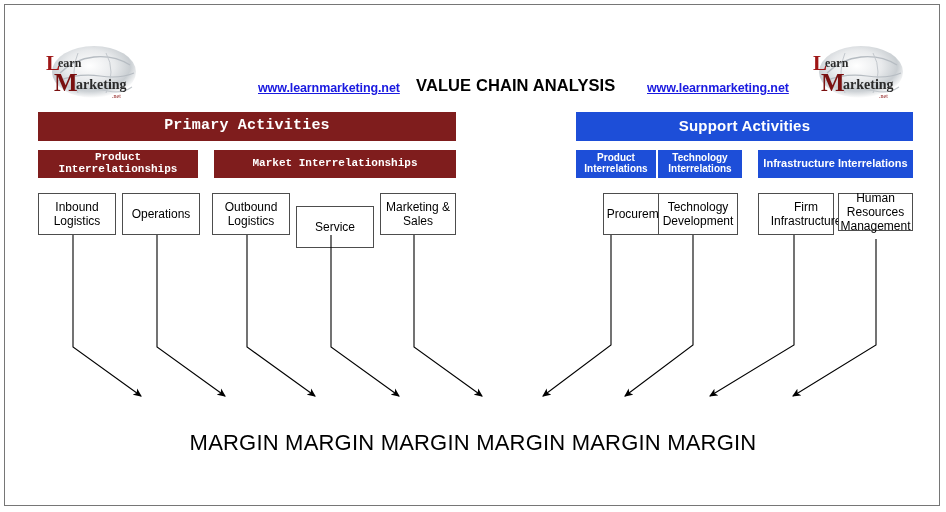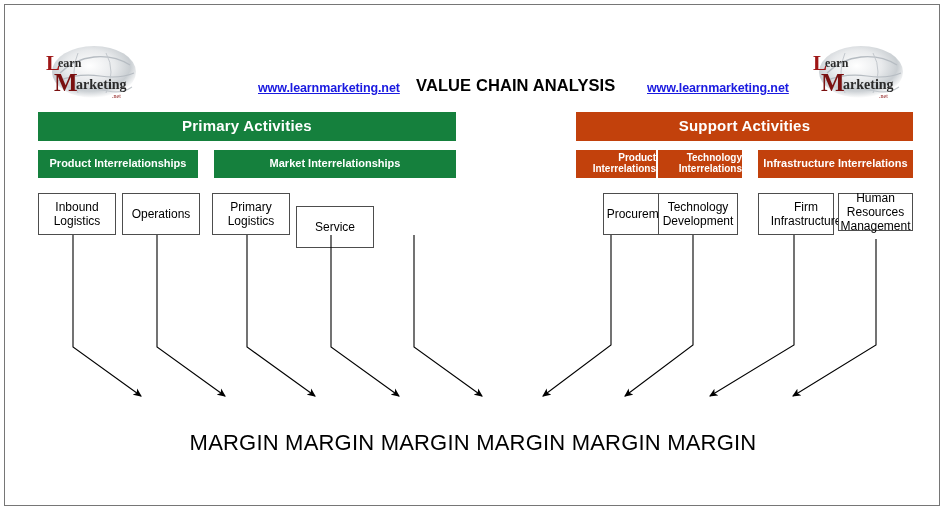--- a/index.html
+++ b/index.html
@@ -65,22 +65,22 @@
     position: absolute;
     box-sizing: border-box;
     display: flex;
     align-items: center;
     justify-content: center;
     text-align: center;
     color: #ffffff;
     font-weight: bold;
     line-height: 1.08;
   }
-  .bar-purple { background: #15803d; }
-  .bar-red    { background: #c2410c; text-align: right; }
+  .bar-purple { background: #7f1d1d; font-family: Liberation Mono, monospace; }
+  .bar-red    { background: #1d4ed8; }
 
   #bar-primary {
     left: 33px; top: 107px; width: 418px; height: 29px;
     font-size: 15px; letter-spacing: 0.2px;
   }
   #bar-support {
     left: 571px; top: 107px; width: 337px; height: 29px;
     font-size: 15px; letter-spacing: 0.2px;
   }
 
@@ -217,24 +217,25 @@
     <div id="bar-s-product" class="bar bar-red">Product Interrelations</div>
 
     <div id="bar-s-technology" class="bar bar-red">Technology Interrelations</div>
 
     <div id="bar-s-infrastructure" class="bar bar-red">Infrastructure Interrelations</div>
 
     <div class="act-box" style="left:33px;  width:78px;">Inbound Logistics</div>
 
     <div class="act-box" style="left:117px; width:78px;">Operations</div>
 
-    <div class="act-box" style="left:207px; width:78px;">Primary Logistics</div>
+    <div class="act-box" style="left:207px; width:78px;">Outbound Logistics</div>
 
     <div class="act-box" style="left:291px; width:78px;margin-top:13px;">Service</div>
 
+    <div class="act-box" style="left:375px; width:76px;">Marketing &amp; Sales</div>
 
     <div class="act-box" style="left:598px; width:76px;">Procurement</div>
 
     <div class="act-box" style="left:653px; width:80px;">Technology Development</div>
 
     <div class="act-box" style="left:753px; width:76px;padding-left:20px;">Firm Infrastructure</div>
 
     <div class="act-box tall" style="left:833px; width:75px;">Human Resources Management</div>
 
     <svg id="arrows" viewBox="0 0 936 502" xmlns="http://www.w3.org/2000/svg">

